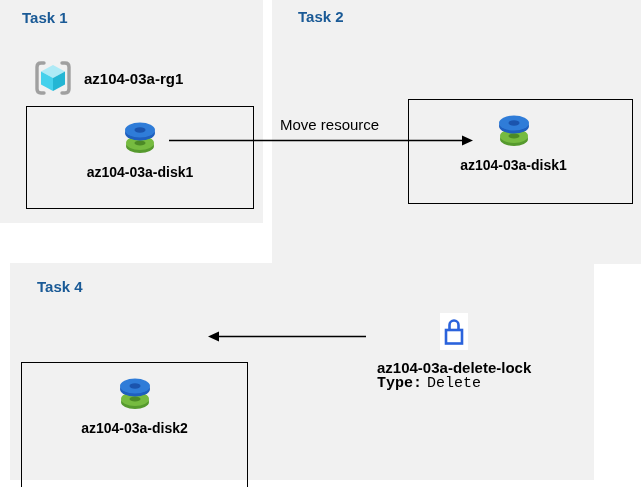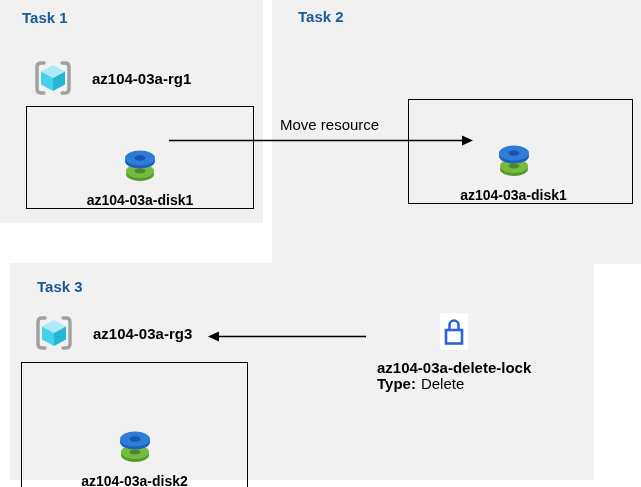--- a/index.html
+++ b/index.html
@@ -10,47 +10,47 @@
   .panel { position:absolute; background:var(--panel-bg,#f1f1f1); }
   .panel-1 { left:0;   top:0;   width:263px; height:223px; }
   .panel-2 { left:272px; top:0; width:369px; height:264px; }
   .panel-3 { left:10px; top:263px; width:584px; height:217px; }
 
   .task-title { position:absolute; font-size:15px; font-weight:700; color:var(--title-blue,#1a5a96); }
   .p1-title { left:22px; top:9px; }
   .p2-title { left:26px; top:8px; }
   .p3-title { left:27px; top:15px; }
 
-  .rg-row { position:absolute; display:flex; align-items:center; gap:20px; }
+  .rg-row { position:absolute; display:flex; align-items:center; gap:12px; }
   .p1-rg { left:34px; top:60px; }
   .p2-rg { left:135px; top:53px; }
   .p3-rg { left:25px; top:52px; }
   .rg-label { font-size:15px; font-weight:700; white-space:nowrap; }
 
   .res-box { position:absolute; border:1.5px solid #000;
              display:flex; flex-direction:column; align-items:center;
-             padding-top:3px; gap:8px;justify-content:flex-end; }
+             padding-top:13px; gap:8px; }
   .p1-box { left:26px; top:106px; width:228px; height:103px; }
   .p2-box { left:136px; top:99px; width:225px; height:105px; padding-right:14px; }
   .p3-box { left:11px; top:99px; width:227px; height:128px; }
   .res-label { font-size:14px; font-weight:700; white-space:nowrap; }
 
   .move-label { position:absolute; left:280px; top:116px; font-size:15px; font-weight:400; }
 
   .arrow { position:absolute; overflow:visible; }
   .move-arrow { left:169px; top:133px; }
   .lock-arrow { left:208px; top:329px; }
   .arrow-line { stroke:var(--arrow-black,#000); stroke-width:1.6; fill:none; }
   .arrow-head { fill:var(--arrow-black,#000); }
 
   .lock-row { position:absolute; left:367px; top:50px; display:flex; align-items:center; gap:10px;flex-direction:column; }
   .lock-badge { width:28px; height:37px; background:#fff; display:flex; align-items:center; justify-content:center; flex:none; }
   .lock-text { line-height:16px; }
   .lock-name { font-size:15px; font-weight:700; white-space:nowrap; }
-  .lock-type { font-size:15px; white-space:nowrap; }
+  .lock-type { font-size:15px; white-space:nowrap;font-family:Liberation Mono, monospace; }
   .lock-type-label { font-weight:700; margin-right:5px; }
 
   
   .bracket { stroke:var(--bracket-gray,#a0a0a0); stroke-width:3.4; fill:none; stroke-linecap:round; }
   .cube-top { fill:var(--cube-top,#aeeaf6); }
   .cube-left { fill:var(--cube-left,#45d1ec); }
   .cube-right { fill:var(--cube-right,#24b6d4); }
   .disk-blue { fill:var(--disk-blue,#2f7cd8); }
   .disk-blue-dark { fill:var(--disk-blue-dark,#1f5fbe); }
   .disk-blue-hole { fill:var(--disk-blue-hole,#1b54ad); }
@@ -99,31 +99,21 @@
         <ellipse class="disk-green-hole" cx="19" cy="23" rx="5.5" ry="2.6"></ellipse>
         <ellipse class="disk-blue-dark" cx="19" cy="13" rx="15" ry="7.5"></ellipse>
         <ellipse class="disk-blue" cx="19" cy="10" rx="15" ry="7.5"></ellipse>
         <ellipse class="disk-blue-hole" cx="19" cy="10" rx="5.5" ry="2.7"></ellipse>
       </svg>
       <span class="res-label">az104-03a-disk1</span>
     </div>
   </div>
 
   <div class="panel panel-3">
-    <div class="task-title p3-title">Task 3</div>
-    <div class="rg-row p3-rg">
-      <svg width="38" height="36" viewBox="0 0 38 36">
-        <path class="bracket" d="M10 3 H7 Q3 3 3 7 V29 Q3 33 7 33 H10"></path>
-        <path class="bracket" d="M28 3 H31 Q35 3 35 7 V29 Q35 33 31 33 H28"></path>
-        <polygon class="cube-top" points="19,5 31,11.5 19,18 7,11.5"></polygon>
-        <polygon class="cube-left" points="7,11.5 19,18 19,31 7,24.5"></polygon>
-        <polygon class="cube-right" points="31,11.5 19,18 19,31 31,24.5"></polygon>
-      </svg>
-      <span class="rg-label">az104-03a-rg3</span>
-    </div>
+    <div class="task-title p3-title">Task 4</div>
     <div class="res-box p3-box">
       <svg width="38" height="36" viewBox="0 0 38 36">
         <ellipse class="disk-green-dark" cx="19" cy="26" rx="14" ry="7"></ellipse>
         <ellipse class="disk-green" cx="19" cy="23" rx="14" ry="7"></ellipse>
         <ellipse class="disk-green-hole" cx="19" cy="23" rx="5.5" ry="2.6"></ellipse>
         <ellipse class="disk-blue-dark" cx="19" cy="13" rx="15" ry="7.5"></ellipse>
         <ellipse class="disk-blue" cx="19" cy="10" rx="15" ry="7.5"></ellipse>
         <ellipse class="disk-blue-hole" cx="19" cy="10" rx="5.5" ry="2.7"></ellipse>
       </svg>
       <span class="res-label">az104-03a-disk2</span>

